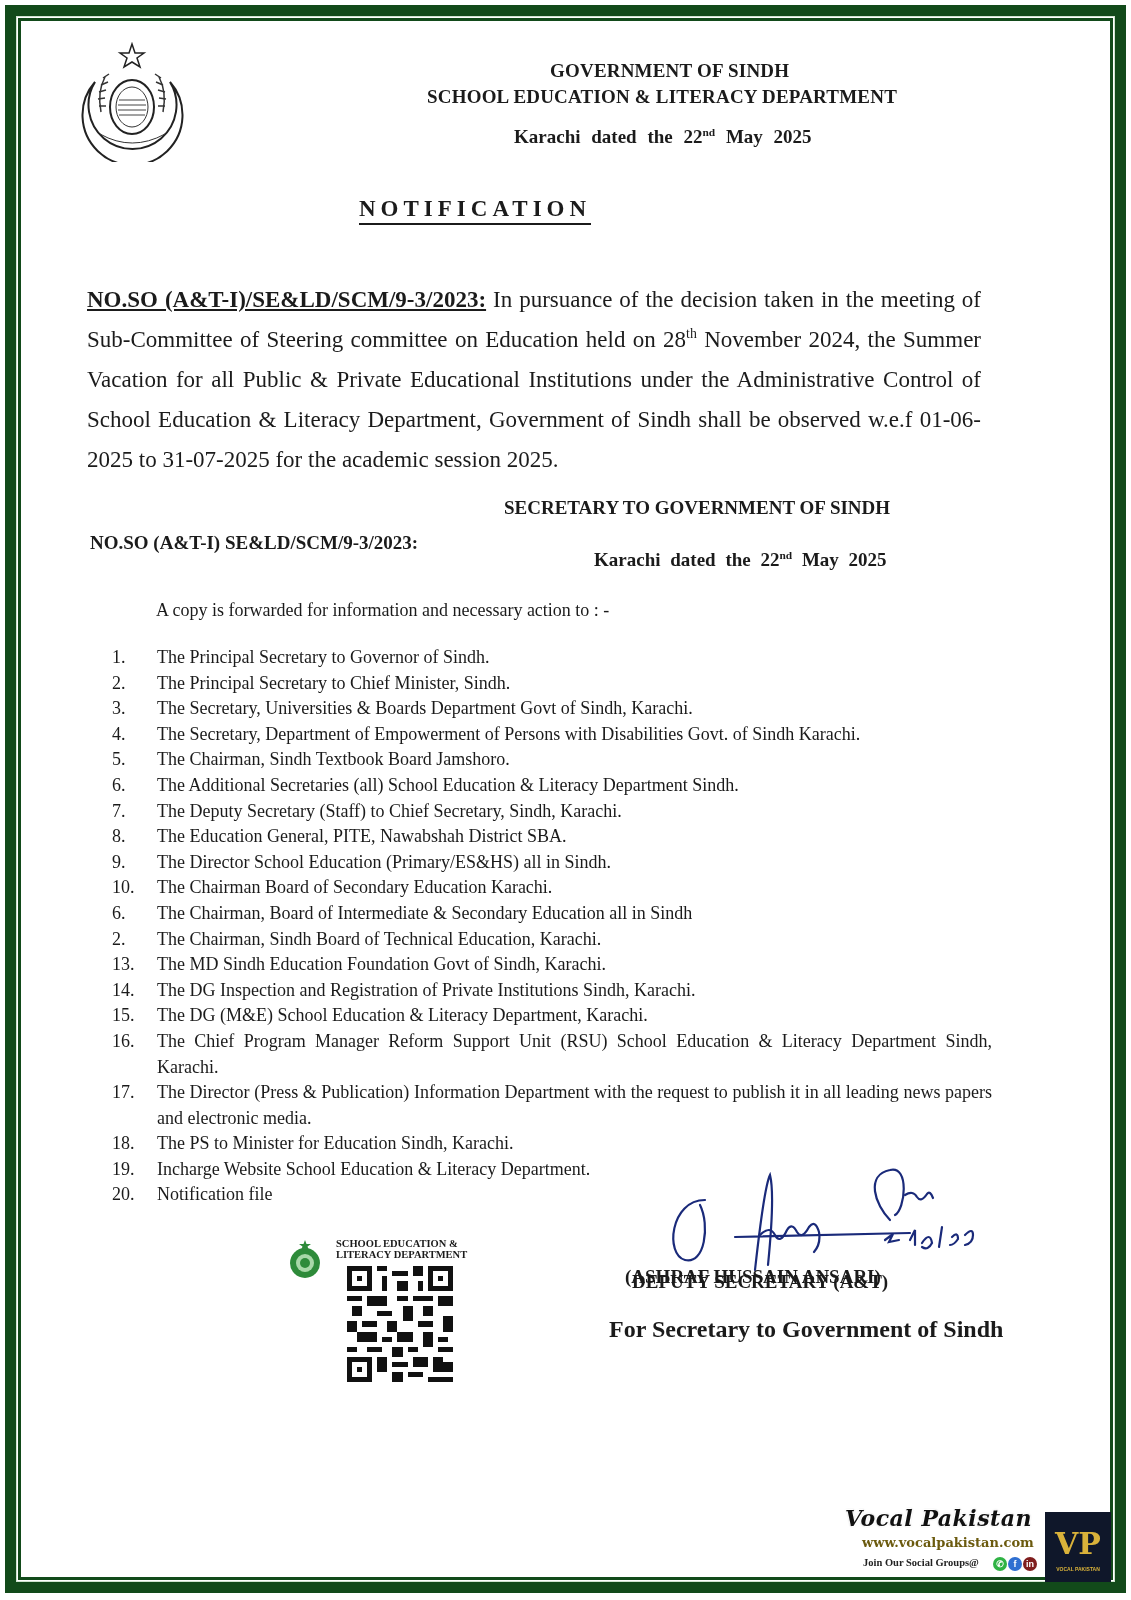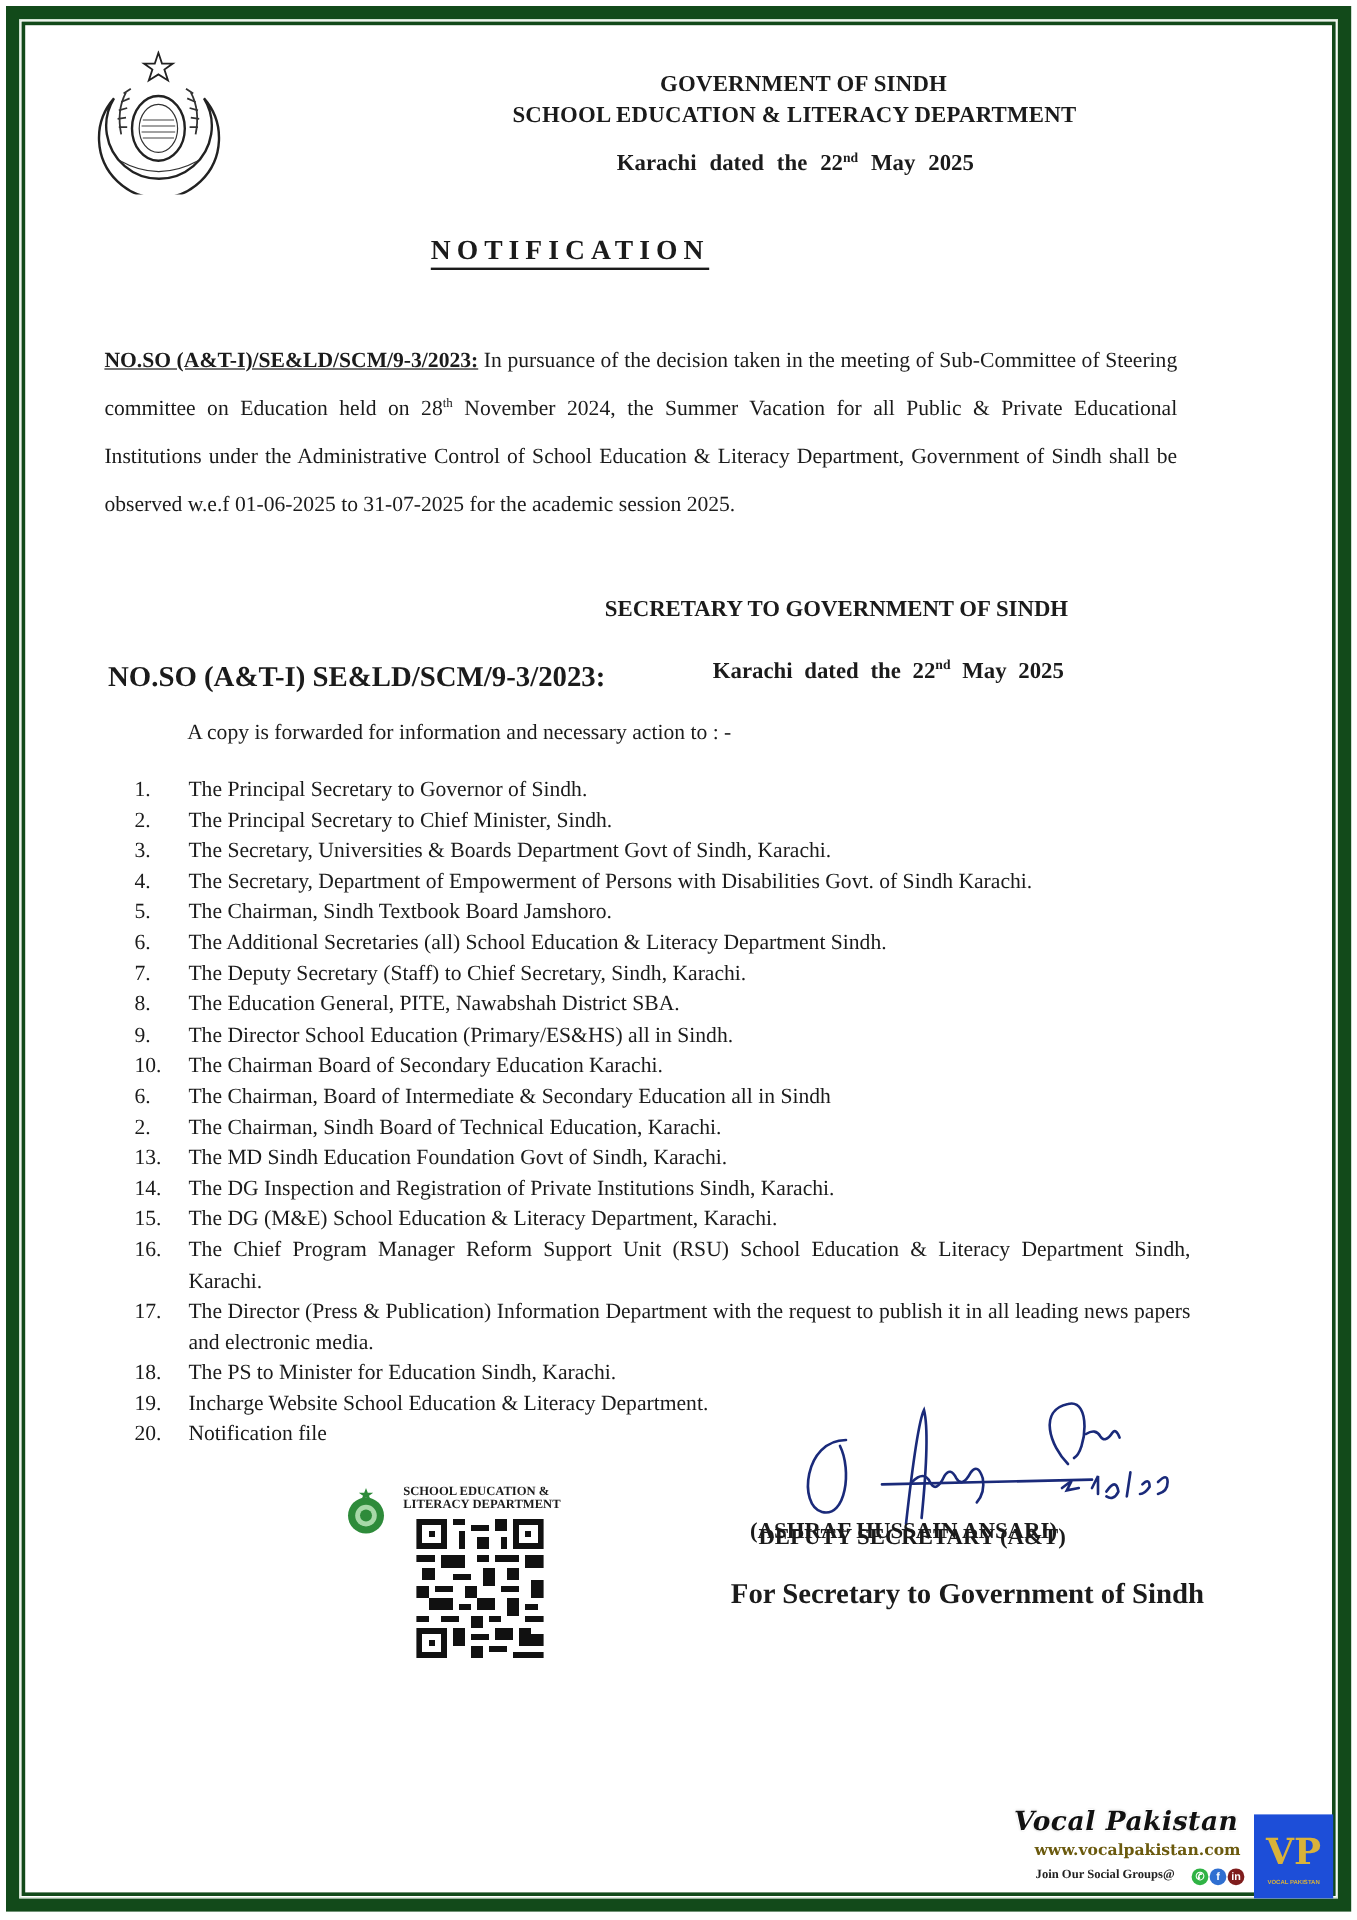--- a/index.html
+++ b/index.html
@@ -15,25 +15,25 @@
   
   .emblem { left: 75px; top: 42px; width: 115px; height: 120px; }
   .hdr-1 { left: 550px; top: 60px; font-size: 19px; font-weight: bold; letter-spacing: 0.2px; }
   .hdr-2 { left: 427px; top: 86px; font-size: 19px; font-weight: bold; letter-spacing: 0.2px; }
   .hdr-date { left: 514px; top: 126px; font-size: 19px; font-weight: bold; word-spacing: 6px; }
   sup { font-size: 60%; vertical-align: super; line-height: 0; }
 
   .title { left: 359px; top: 196px; font-size: 23px; font-weight: bold; letter-spacing: 5px; border-bottom: 2px solid #1b1b1b; padding-bottom: 1px; }
 
   
-  .para { left: 87px; top: 280px; width: 894px; font-size: 18px; line-height: 40px; text-align: justify; font-family: "Liberation Sans Narrow", "Liberation Serif", serif; }
+  .para { left: 87px; top: 280px; width: 894px; font-size: 23px; line-height: 40px; text-align: justify; font-family: "Liberation Sans Narrow", "Liberation Serif", serif; }
   .para .ref { font-weight: bold; text-decoration: underline; }
 
   .sec-sign { left: 504px; top: 497px; font-size: 19px; font-weight: bold; }
-  .ref2 { left: 90px; top: 552px; font-size: 24px; font-weight: bold; }
+  .ref2 { left: 90px; top: 532px; font-size: 19px; font-weight: bold; }
   .date2 { left: 594px; top: 549px; font-size: 19px; font-weight: bold; word-spacing: 5px; }
   .fwd { left: 156px; top: 600px; font-size: 18px; }
 
   
   .dist { left: 112px; top: 645px; width: 880px; font-size: 18px; line-height: 25.6px; }
   .dist li { list-style: none; display: flex; }
   .dist .num { width: 45px; flex: 0 0 auto; }
   .dist .txt { flex: 1; text-align: justify; }
 
   
@@ -47,21 +47,21 @@
   .sig-title { left: 632px; top: 1271px; font-size: 19px; font-weight: bold; }
   .sig-for { left: 609px; top: 1316px; font-size: 24px; font-weight: bold; }
   .brand-name { left: 845px; top: 1505px; font-size: 22px; font-style: italic; font-weight: bold; color: #111; letter-spacing: 0.5px;
     text-shadow: -1px -1px 0 #fff, 1px 1px 0 #fff, 0 0 2px #999; font-family: "DejaVu Serif", serif; }
   .brand-url { left: 862px; top: 1535px; font-size: 13px; font-weight: bold; color: #6b5a0e; font-family: "DejaVu Serif", serif; }
   .brand-join { left: 863px; top: 1557px; font-size: 10.5px; font-weight: bold; color: #222; }
   .soc { position: absolute; top: 1557px; width: 14px; height: 14px; border-radius: 50%; color: #fff; font-size: 9px; font-weight: bold; font-family: "Liberation Sans", sans-serif; display: flex; align-items: center; justify-content: center; }
   .soc.wa { left: 993px; background: #2fb344; }
   .soc.fb { left: 1008px; background: #2f6fd1; }
   .soc.li { left: 1023px; background: #7f1d1d; }
-  .vp-logo { left: 1045px; top: 1512px; width: 66px; height: 70px; background: #1d4ed8; }
+  .vp-logo { left: 1045px; top: 1512px; width: 66px; height: 70px; background: #0f172a; }
   .vp-text { position: absolute; left: 0; right: 0; top: 14px; text-align: center; color: #d9b23a; font-size: 30px; font-weight: bold; font-family: "DejaVu Serif", serif; }
   .vp-sub { position: absolute; left: 0; right: 0; bottom: 10px; text-align: center; color: #d9b23a; font-size: 5px; font-weight: bold; font-family: "Liberation Sans", sans-serif; }
 </style>
 </head>
 <body>
 
 <div class="frame-outer"></div>
 <div class="frame-inner"></div>
 
 <svg class="abs emblem" viewBox="0 0 115 120">

